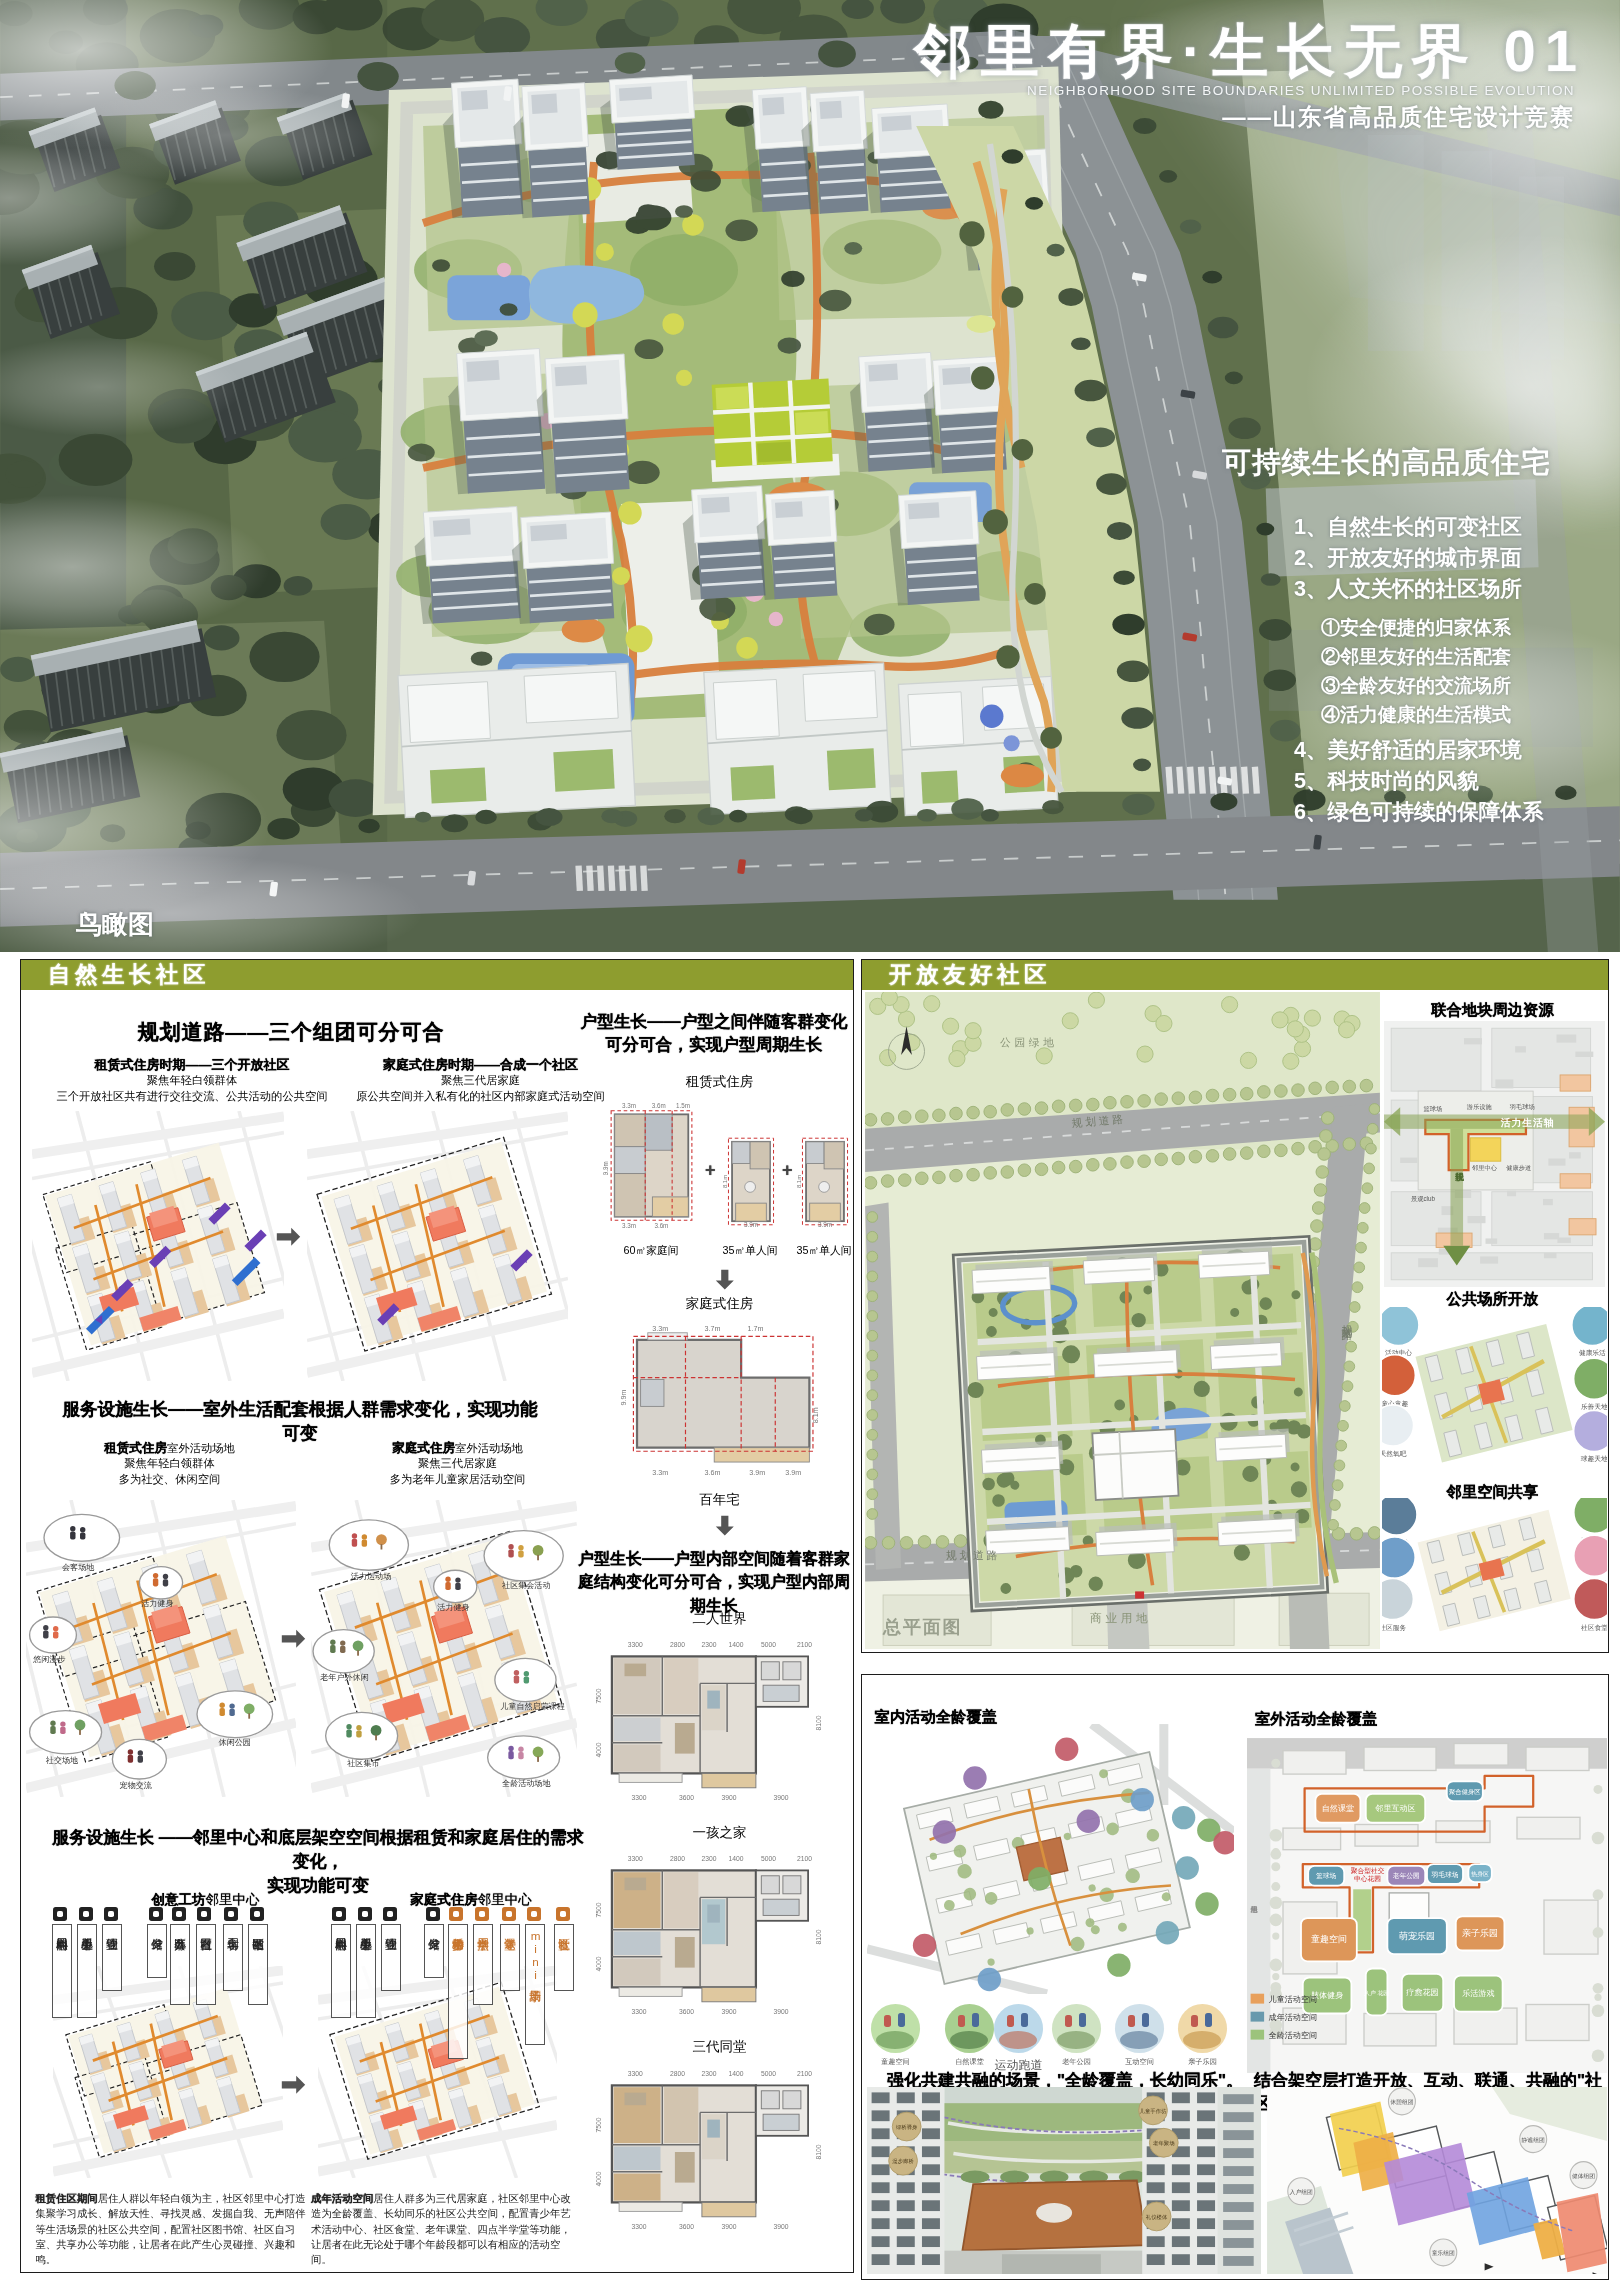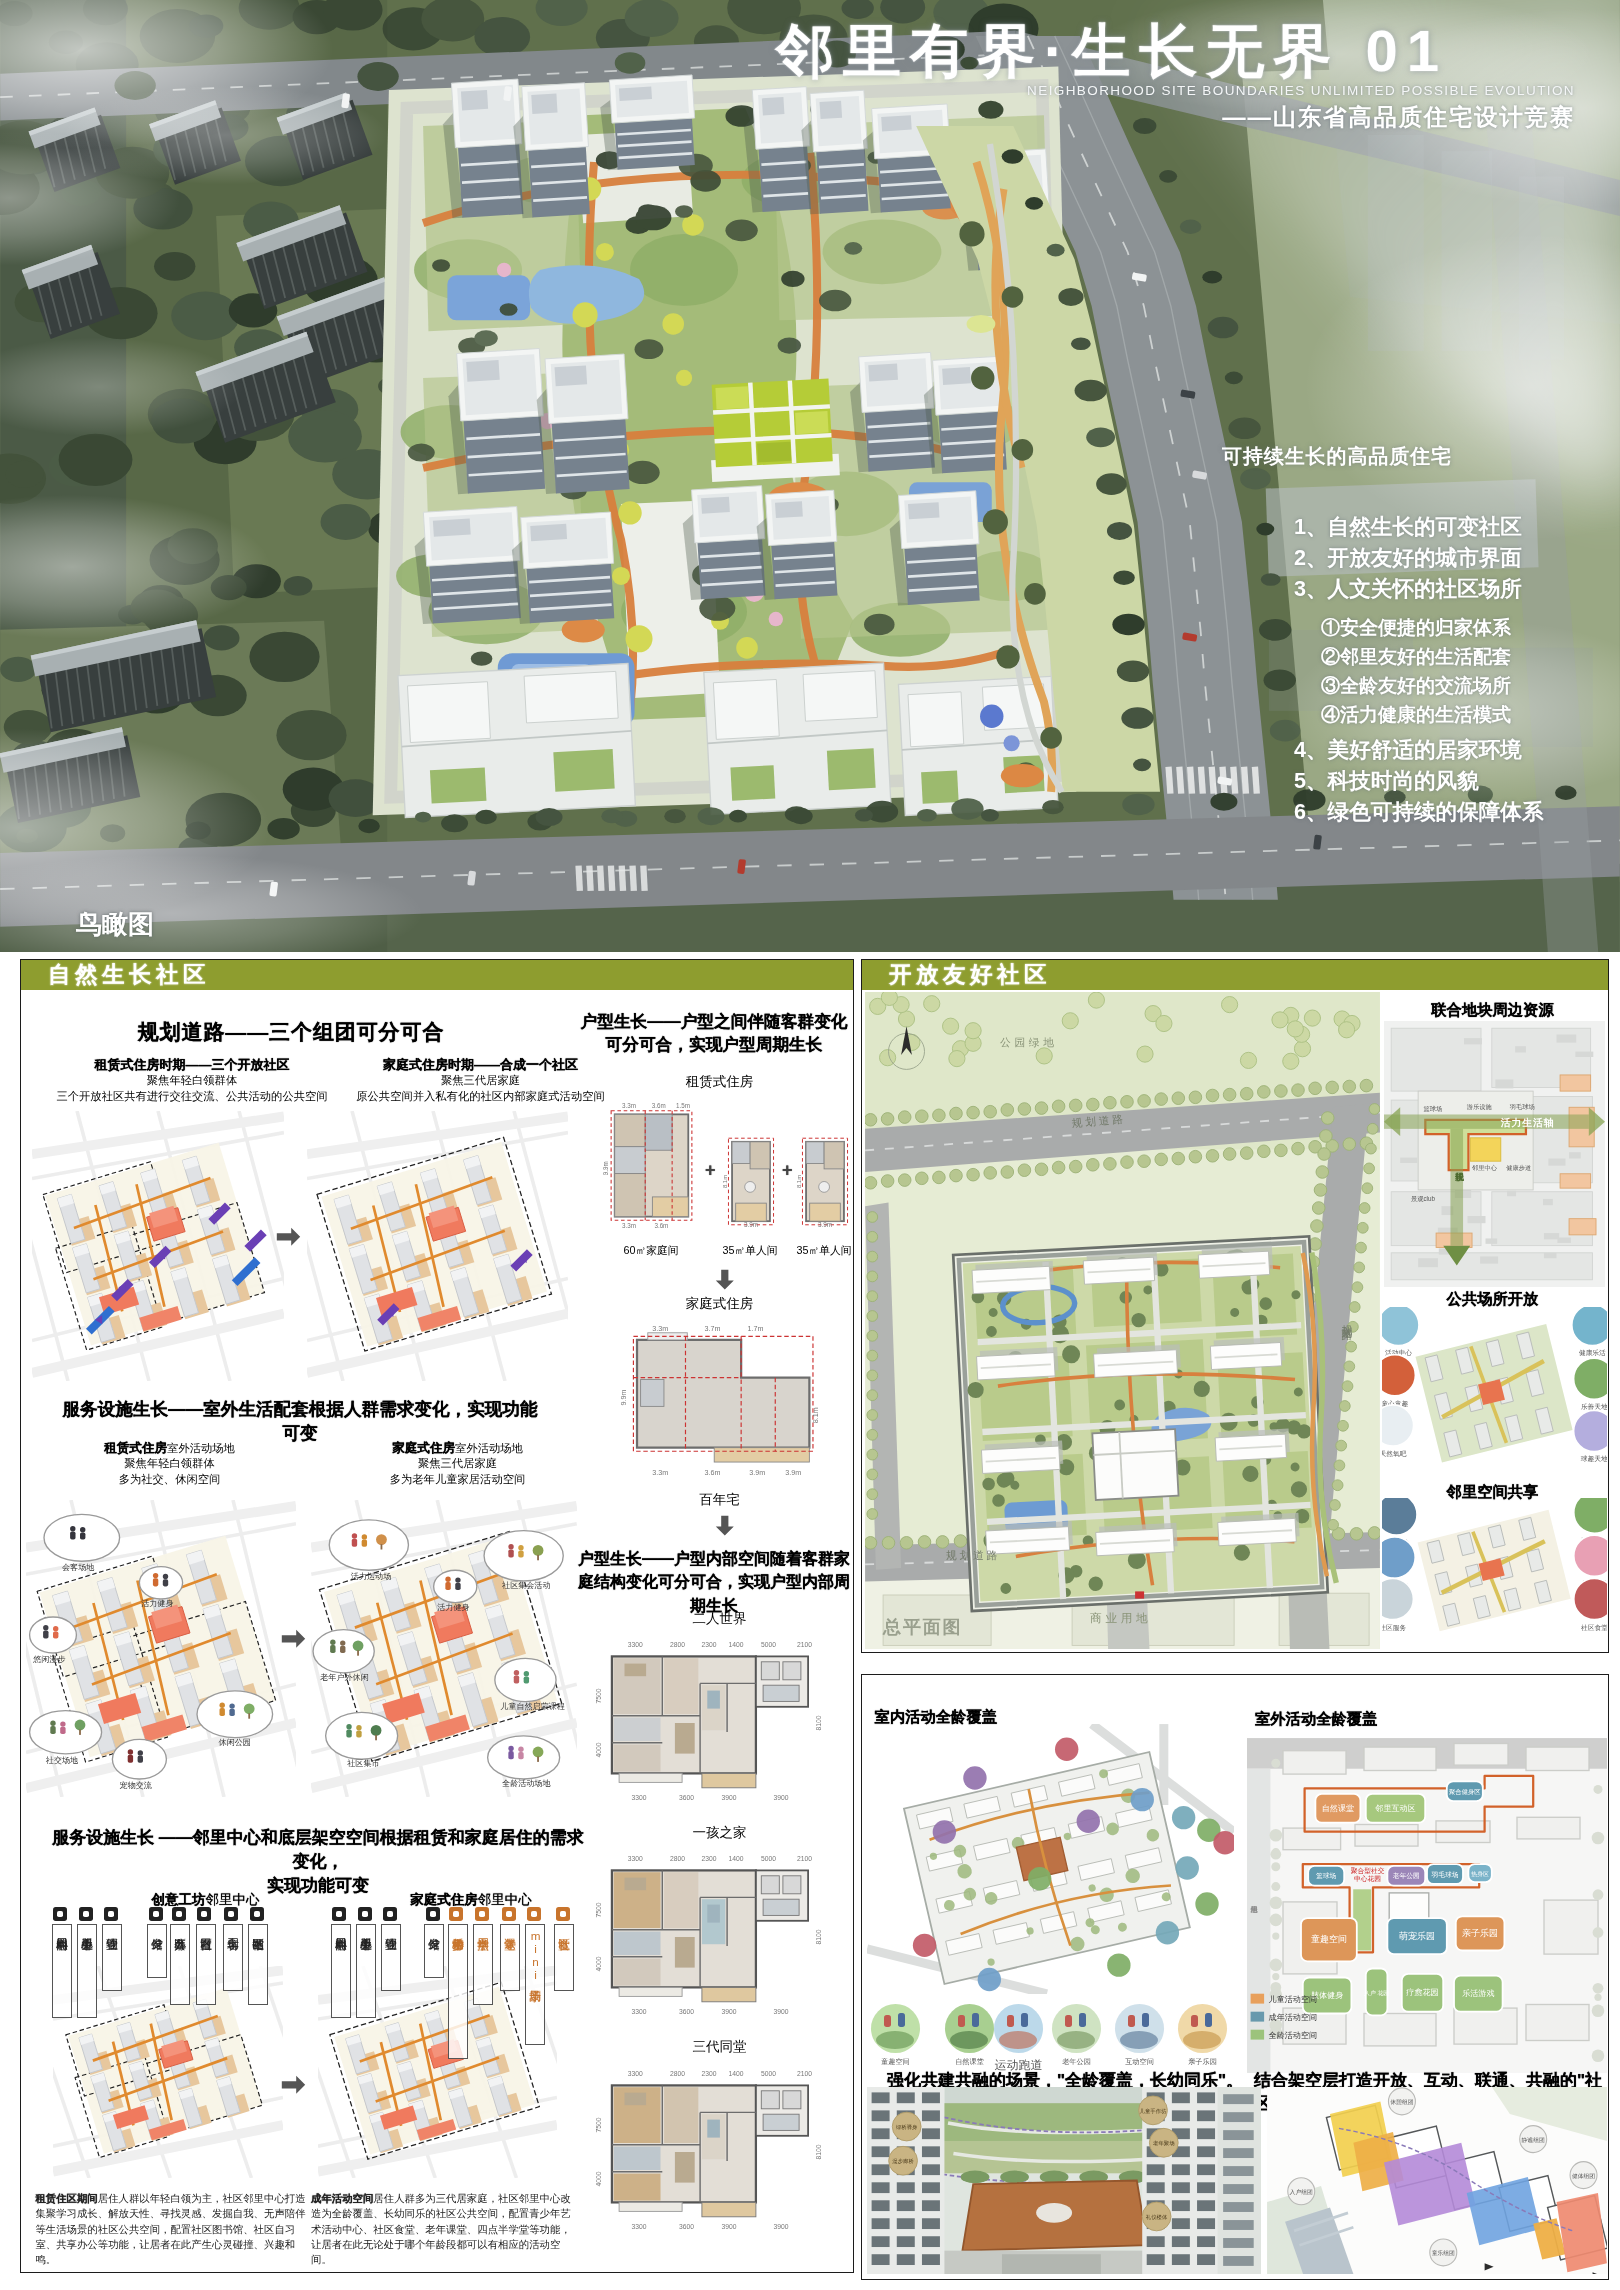--- a/index.html
+++ b/index.html
@@ -802,27 +802,27 @@
 <ellipse cx="20" cy="920" rx="280" ry="110" fill="url(#cg)" opacity="0.55"></ellipse>
 <ellipse cx="190" cy="1015" rx="280" ry="65" fill="url(#cg)" opacity="0.4"></ellipse>
 <ellipse cx="1700" cy="430" rx="250" ry="170" fill="url(#cg)" opacity="0.5"></ellipse>
 <ellipse cx="1760" cy="120" rx="260" ry="110" fill="url(#cg)" opacity="0.5"></ellipse>
 <ellipse cx="1490" cy="60" rx="280" ry="70" fill="url(#cg)" opacity="0.42"></ellipse>
 <ellipse cx="1650" cy="790" rx="220" ry="100" fill="url(#cg)" opacity="0.4"></ellipse>
 <ellipse cx="250" cy="150" rx="180" ry="55" fill="url(#cg)" opacity="0.35"></ellipse>
 <ellipse cx="110" cy="430" rx="160" ry="55" fill="url(#cg)" opacity="0.3"></ellipse>
 </svg></div>
 
-<div class="abs" style="right:34px;top:12.6px;width:810px;text-align:left;color:#fff;font-size:58px;font-weight:bold;letter-spacing:9px;text-shadow:0 0 6.3px rgba(120,130,140,.65),0 0 1.8px #fff">邻里有界·生长无界 01</div>
+<div class="abs" style="right:34px;top:12.6px;width:810px;text-align:right;color:#fff;font-size:58px;font-weight:bold;letter-spacing:9px;text-shadow:0 0 6.3px rgba(120,130,140,.65),0 0 1.8px #fff">邻里有界·生长无界 01</div>
 
 <div class="abs" style="right:45px;top:83px;width:810px;text-align:right;color:#f4f6f7;font-size:13.5px;letter-spacing:1.4px;text-shadow:0 0 3.6px rgba(100,110,120,.7)">NEIGHBORHOOD SITE BOUNDARIES UNLIMITED POSSIBLE EVOLUTION</div>
 
 <div class="abs" style="right:45px;top:101px;width:810px;text-align:right;color:#fff;font-size:23.4px;letter-spacing:1.8px;font-weight:bold;text-shadow:0 0 3.6px rgba(100,110,120,.7)">——山东省高品质住宅设计竞赛</div>
 
-<div class="abs" style="left:1222px;top:443px;width:378px;color:#fff;font-size:20px;font-weight:bold;letter-spacing:0.9px;text-shadow:0 0 4.5px rgba(90,100,110,.55)">可持续生长的高品质住宅</div>
+<div class="abs" style="left:1222px;top:443px;width:378px;color:#fff;font-size:29px;font-weight:bold;letter-spacing:0.9px;text-shadow:0 0 4.5px rgba(90,100,110,.55)">可持续生长的高品质住宅</div>
 
 <div class="abs" style="left:1294px;top:511px;color:#fff;font-size:21.6px;font-weight:bold;line-height:31px;text-shadow:0 0 3.6px rgba(90,100,110,.6)">1、自然生长的可变社区<br>2、开放友好的城市界面<br>3、人文关怀的社区场所</div>
 
 <div class="abs" style="left:1321px;top:613px;color:#fff;font-size:19px;font-weight:bold;line-height:29px;text-shadow:0 0 3.6px rgba(90,100,110,.6)">①安全便捷的归家体系<br>②邻里友好的生活配套<br>③全龄友好的交流场所<br>④活力健康的生活模式</div>
 
 <div class="abs" style="left:1294px;top:734px;color:#fff;font-size:21.6px;font-weight:bold;line-height:31px;text-shadow:0 0 3.6px rgba(90,100,110,.6)">4、美好舒适的居家环境<br>5、科技时尚的风貌<br>6、绿色可持续的保障体系</div>
 
 <div class="abs" style="left:76px;top:907px;color:#fff;font-size:26px;font-weight:bold;text-shadow:0 0 3.6px rgba(80,90,90,.8)">鸟瞰图</div>
 
 <div class="panel" id="lpanel" style="left:20px;top:959px;width:832px;height:1312px">

